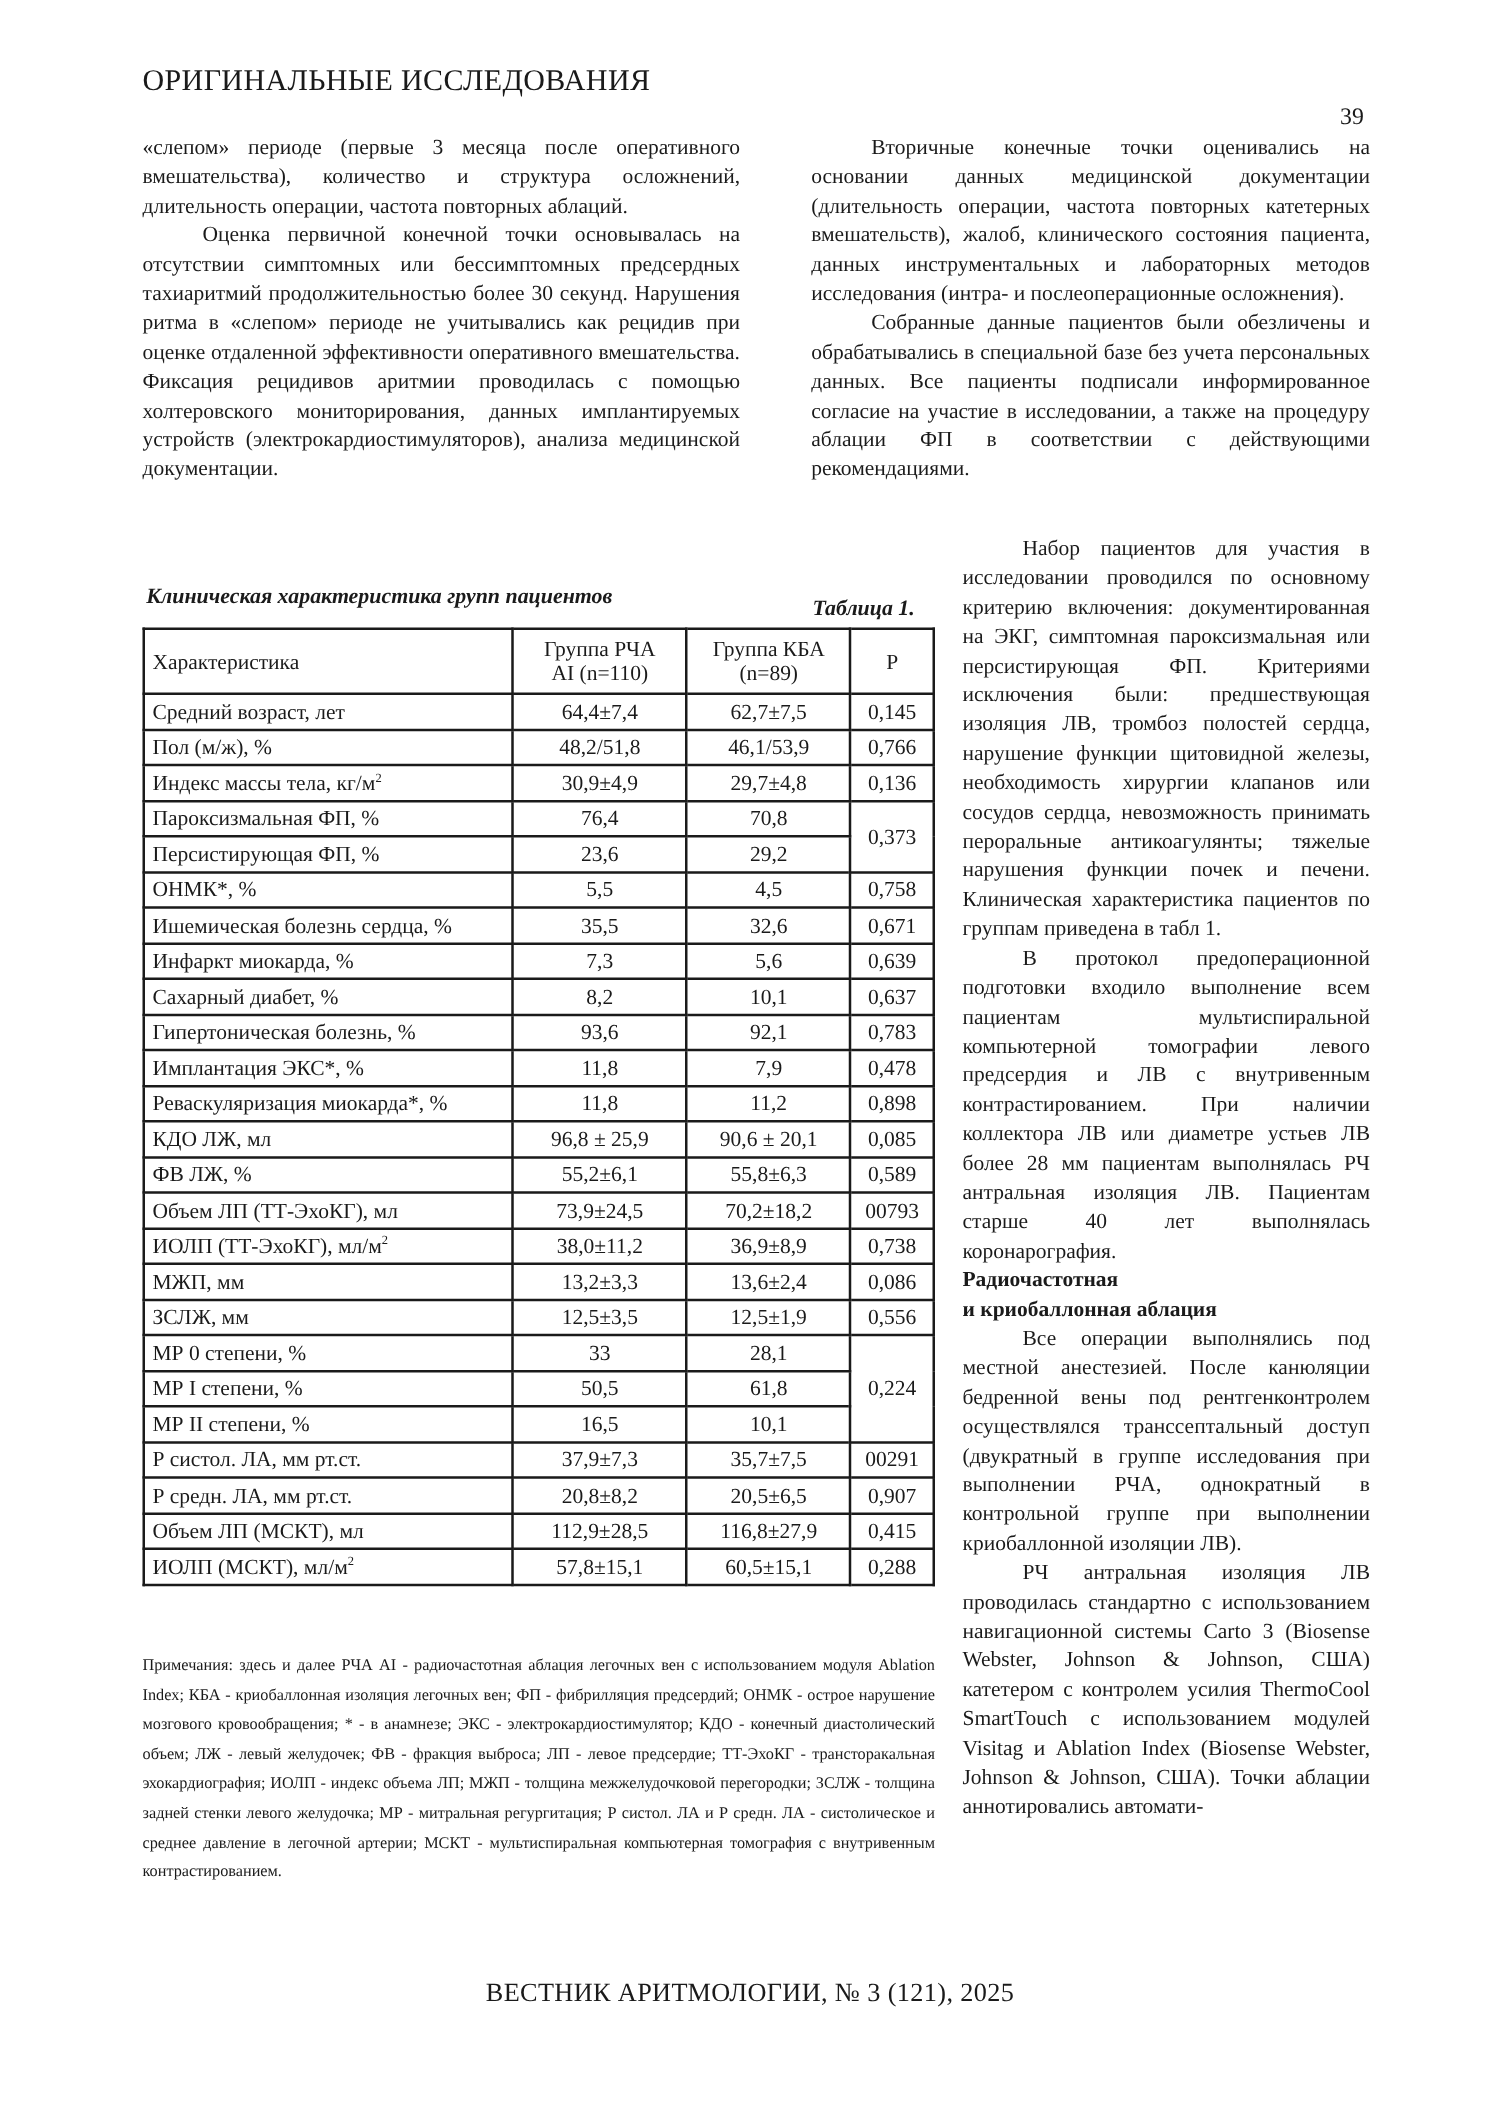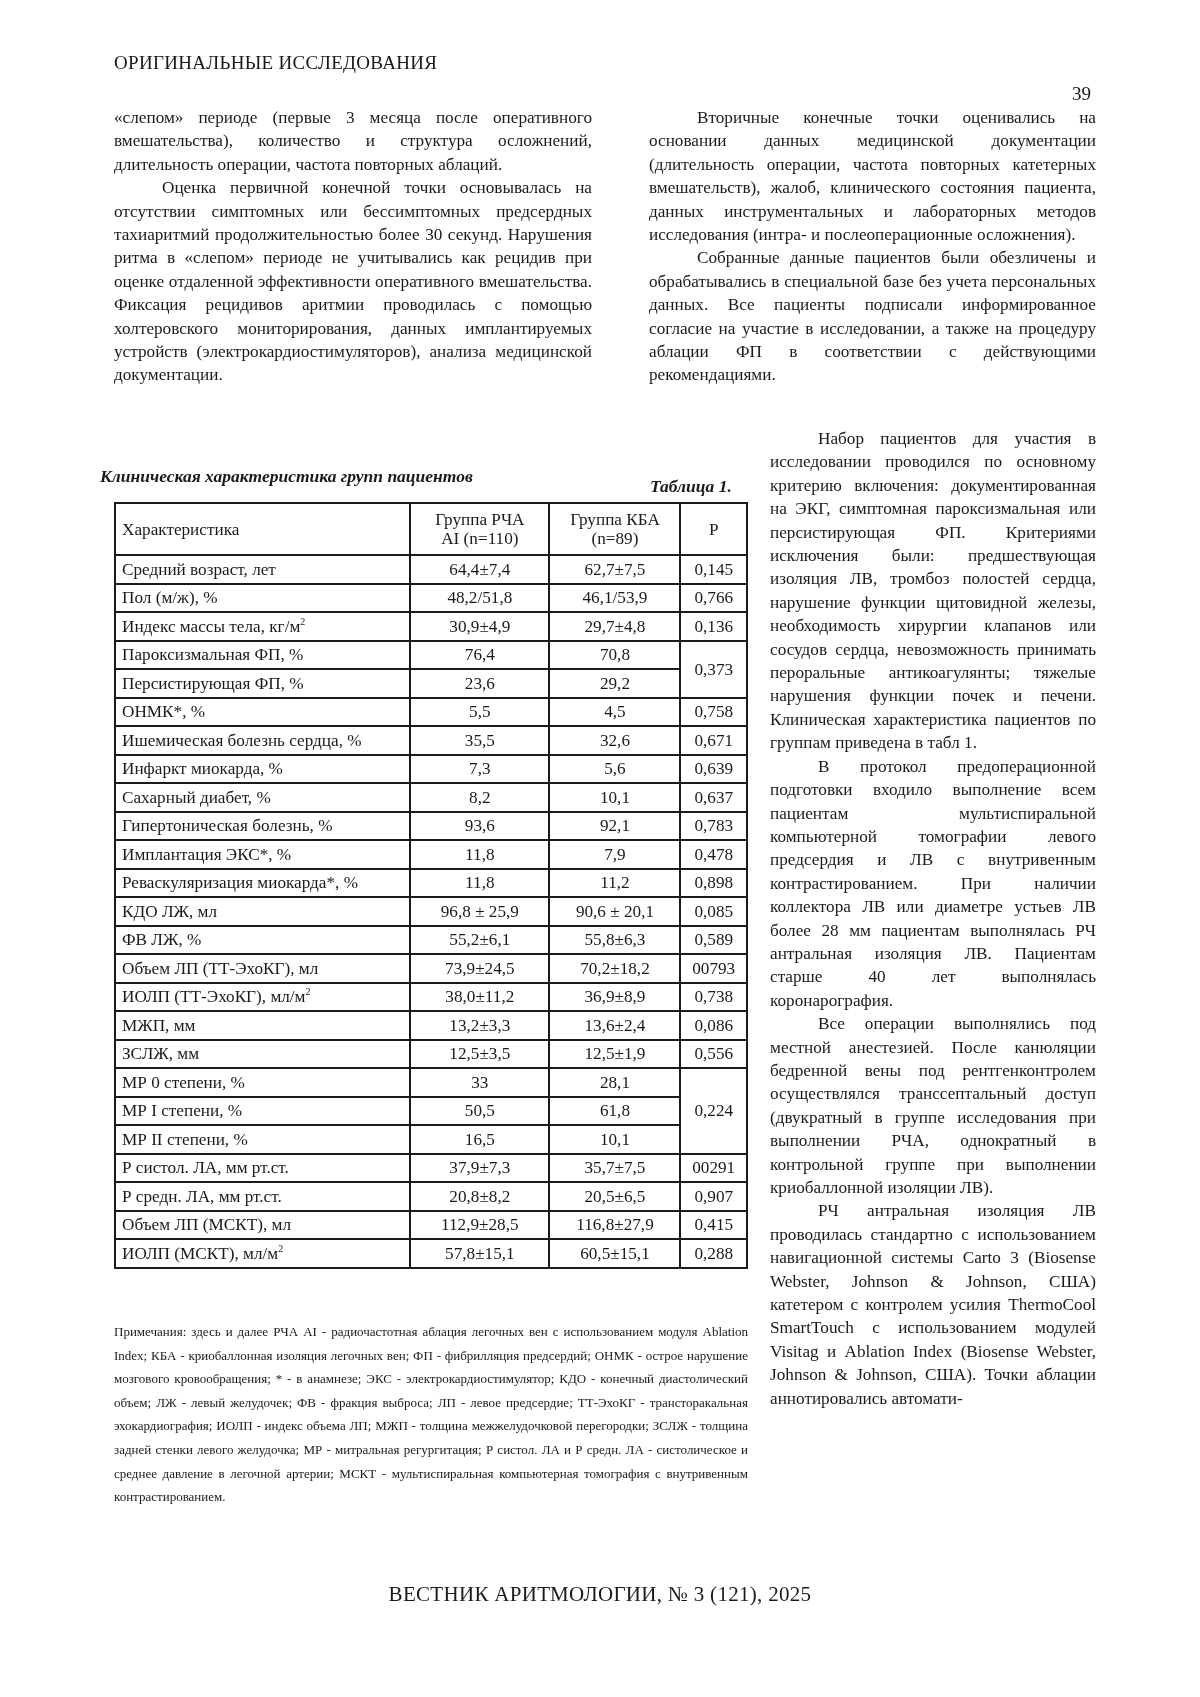--- a/index.html
+++ b/index.html
@@ -1,28 +1,28 @@
 <!DOCTYPE html>
 <html><head>
 <meta charset="utf-8">
 <style>
   html, body { margin: 0; padding: 0; background: #ffffff; }
   body { width: 1200px; height: 1697px; position: relative; overflow: hidden;
          font-family: "Liberation Serif", "DejaVu Serif", serif; color: #1a1a1a; }
   .abs { position: absolute; }
-  .header-title { left: 114px; top: 52px; font-size: 19px; letter-spacing: 0.3px; }
+  .header-title { left: 114px; top: 52px; font-size: 24px; letter-spacing: 0.3px; }
   .page-num { left: 1072px; top: 52px; font-size: 19px; margin-top: 31px; }
   .col { font-size: 17.2px; line-height: 23.4px; text-align: justify; }
   .col p { margin: 0; text-indent: 0; }
   .col p.ind { text-indent: 48px; }
   .col-left-top { left: 114px; top: 106px; width: 478px; }
   .col-right-top { left: 649px; top: 106px; width: 447px; }
   .col-right-narrow { left: 770px; top: 427px; width: 326px; }
   .table-label { left: 650px; top: 440px; font-size: 17.5px; font-weight: bold; font-style: italic; margin-top: 36px; }
-  .table-caption { left: 100px; top: 466px; font-size: 17.5px; font-weight: bold; font-style: italic; }
+  .table-caption { left: 117px; top: 466px; font-size: 17.5px; font-weight: bold; font-style: italic; }
   table.data { position: absolute; left: 114px; top: 502px; width: 634px;
                border-collapse: collapse; font-size: 17.2px; }
   table.data td, table.data th { border: 2px solid #1a1a1a; padding: 0 6px; height: 26.5px;
                font-weight: normal; line-height: 19px; }
   table.data th { height: 50px; }
   table.data td.c, table.data th.c { text-align: center; }
   table.data td.l, table.data th.l { text-align: left; }
   .notes { left: 114px; top: 1320px; width: 634px; font-size: 13px; line-height: 23.6px; text-align: justify; }
   .footer { left: 0; width: 1200px; top: 1582px; text-align: center; font-size: 21px; letter-spacing: 0.3px; }
   .subhead { font-weight: bold; text-indent: 48px; }
@@ -217,17 +217,21 @@
         <td class="c">0,288</td>
       </tr>
     </tbody>
 </table>
 
 <div class="abs notes">Примечания: здесь и далее РЧА AI - радиочастотная аблация легочных вен с использованием модуля Ablation Index; КБА - криобаллонная изоляция легочных вен; ФП - фибрилляция предсердий; ОНМК - острое нарушение мозгового кровообращения; * - в анамнезе; ЭКС - электрокардиостимулятор; КДО - конечный диастолический объем; ЛЖ - левый желудочек; ФВ - фракция выброса; ЛП - левое предсердие; ТТ-ЭхоКГ - трансторакальная эхокардиография; ИОЛП - индекс объема ЛП; МЖП - толщина межжелудочковой перегородки; ЗСЛЖ - толщина задней стенки левого желудочка; МР - митральная регургитация; Р систол. ЛА и Р средн. ЛА - систолическое и среднее давление в легочной артерии; МСКТ - мультиспиральная компьютерная томография с внутривенным контрастированием.</div>
 
 <div class="abs col col-right-narrow">
   <p class="ind">Набор пациентов для участия в исследовании проводился по основному критерию включения: документированная на ЭКГ, симптомная пароксизмальная или персистирующая ФП. Критериями исключения были: предшествующая изоляция ЛВ, тромбоз полостей сердца, нарушение функции щитовидной железы, необходимость хирургии клапанов или сосудов сердца, невозможность принимать пероральные антикоагулянты; тяжелые нарушения функции почек и печени. Клиническая характеристика пациентов по группам приведена в табл 1.</p>
   <p class="ind">В протокол предоперационной подготовки входило выполнение всем пациентам мультиспиральной компьютерной томографии левого предсердия и ЛВ с внутривенным контрастированием. При наличии коллектора ЛВ или диаметре устьев ЛВ более 28 мм пациентам выполнялась РЧ антральная изоляция ЛВ. Пациентам старше 40 лет выполнялась коронарография.</p>
+  <p class="subhead">
+    <span>Радиочастотная</span><br>
+    <span>и криобаллонная аблация</span>
+  </p>
   <p class="ind">Все операции выполнялись под местной анестезией. После канюляции бедренной вены под рентгенконтролем осуществлялся транссептальный доступ (двукратный в группе исследования при выполнении РЧА, однократный в контрольной группе при выполнении криобаллонной изоляции ЛВ).</p>
   <p class="ind">РЧ антральная изоляция ЛВ проводилась стандартно с использованием навигационной системы Carto 3 (Biosense Webster, Johnson &amp; Johnson, США) катетером с контролем усилия ThermoCool SmartTouch с использованием модулей Visitag и Ablation Index (Biosense Webster, Johnson &amp; Johnson, США). Точки аблации аннотировались автомати-</p>
 </div>
 
 <div class="abs footer">ВЕСТНИК АРИТМОЛОГИИ, № 3 (121), 2025</div>
 
 </body></html>

